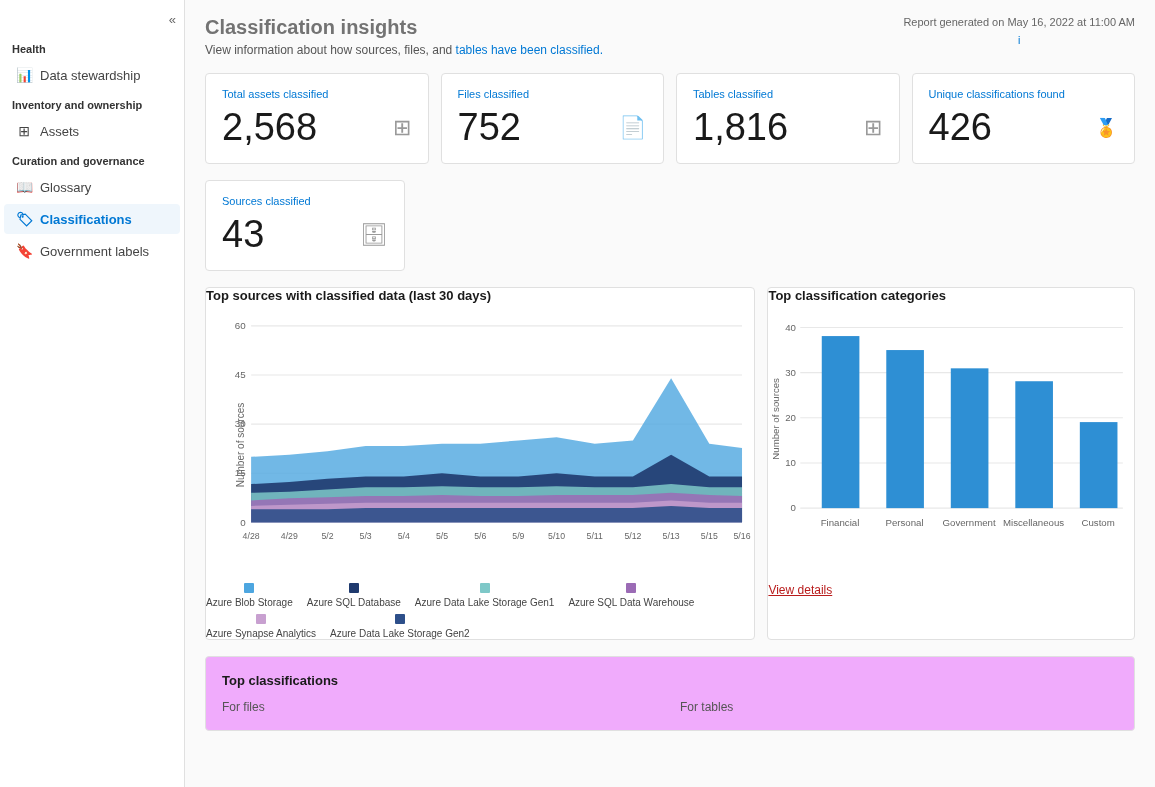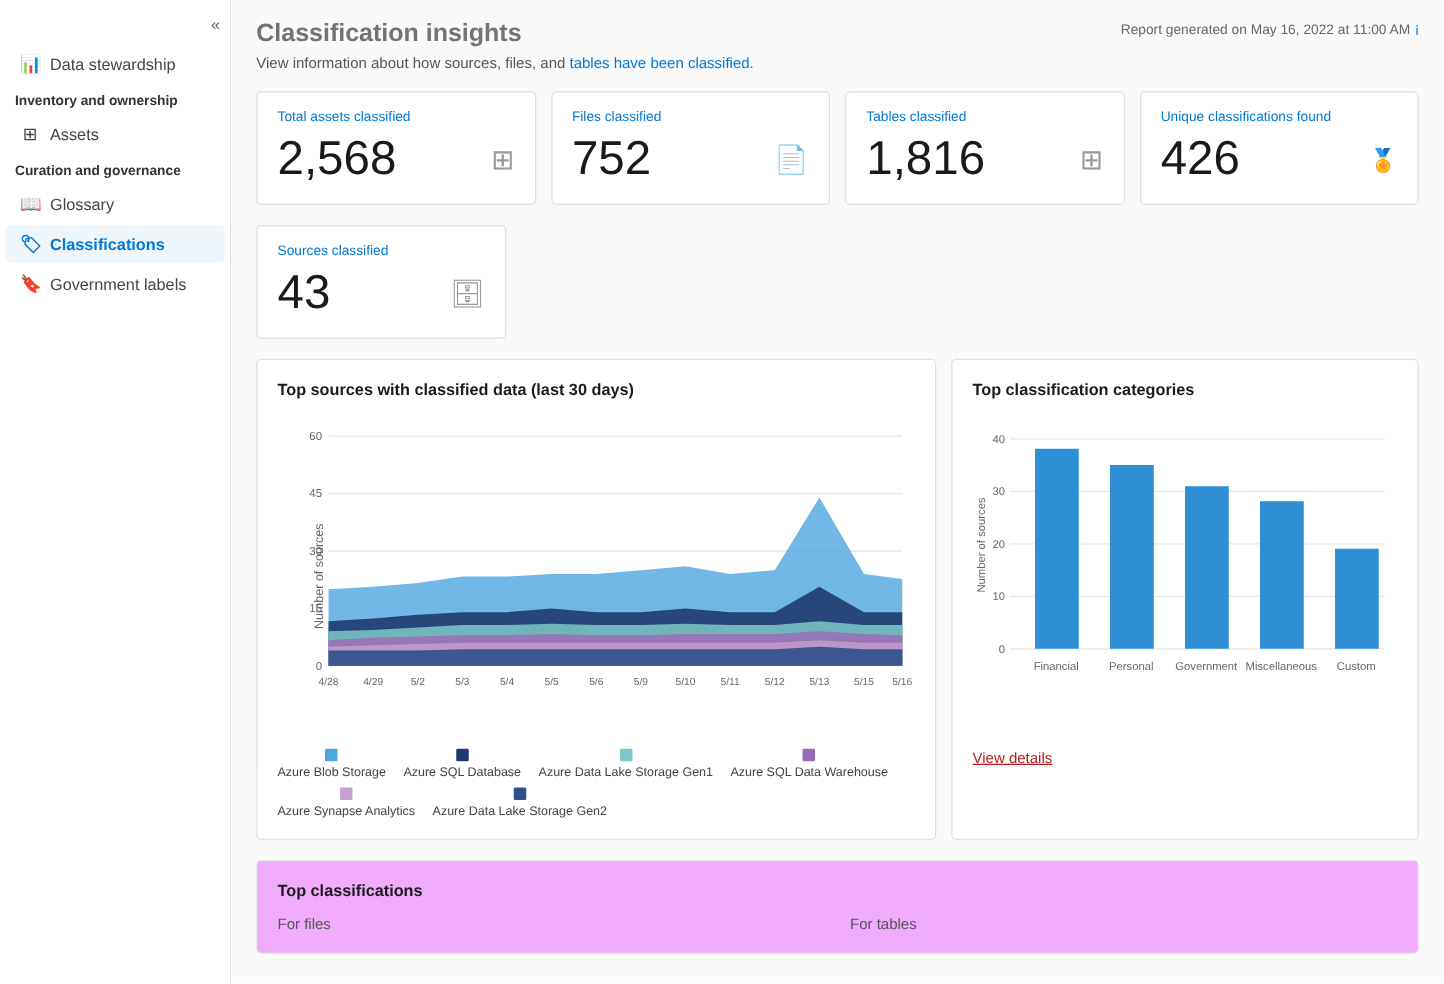--- a/index.html
+++ b/index.html
@@ -45,21 +45,21 @@
     .main {
       flex: 1;
       overflow-y: auto;
       padding: 16px 20px;
       background: #fafafa;
     }
     .main-header { margin-bottom: 16px; }
     .main-title { font-size: 20px; font-weight: 600; color: #737373; }
     .main-subtitle { font-size: 12px; color: #555; margin-top: 4px; }
     .main-subtitle a { color: #0078d4; text-decoration: none; }
-    .report-info { font-size: 11px; color: #666; text-align: center; display: flex; align-items: center; gap: 4px; }
+    .report-info { font-size: 11px; color: #666; text-align: center; display: flex; align-items: center; gap: 4px; flex-direction: column; }
     .header-row { display: flex; justify-content: space-between; align-items: flex-start; }
 
     
     .stats-row { display: flex; gap: 12px; margin-bottom: 16px; flex-wrap: wrap; }
     .stat-card {
       background: #fff;
       border: 1px solid #e0e0e0;
       border-radius: 4px;
       padding: 14px 16px;
       min-width: 140px;
@@ -69,21 +69,20 @@
     .stat-value-row { display: flex; align-items: center; justify-content: space-between; }
     .stat-value { font-size: 38px; font-weight: 300; color: #1a1a1a; }
     .stat-icon { font-size: 22px; color: #999; }
 
     
     .charts-row { display: flex; gap: 12px; margin-bottom: 16px; }
     .chart-card {
       background: #fff;
       border: 1px solid #e0e0e0;
       border-radius: 4px;
-      padding: 16px;
     }
     .chart-card.large { flex: 1.5; }
     .chart-card.medium { flex: 1; }
     .chart-title { font-size: 13px; font-weight: 600; color: #1a1a1a; margin-bottom: 12px; }
 
     
     .area-chart-container { position: relative; height: 260px; }
     .area-chart-y-label {
       position: absolute;
       left: -8px;
@@ -118,20 +117,21 @@
     .bottom-cols { display: flex; gap: 20px; }
     .bottom-col { flex: 1; }
     .bottom-col-title { font-size: 12px; color: #555; font-weight: 500; }
   </style>
 </head>
 <body>
 
 <nav class="sidebar">
   <div class="sidebar-collapse">«</div>
 
+  <div class="sidebar-section-label">Health</div>
 
   <div class="sidebar-item">
     <span class="icon">📊</span>
     <span>Data stewardship</span>
   </div>
 
   <div class="sidebar-section-label">Inventory and ownership</div>
 
   <div class="sidebar-item">
     <span class="icon">⊞</span>

